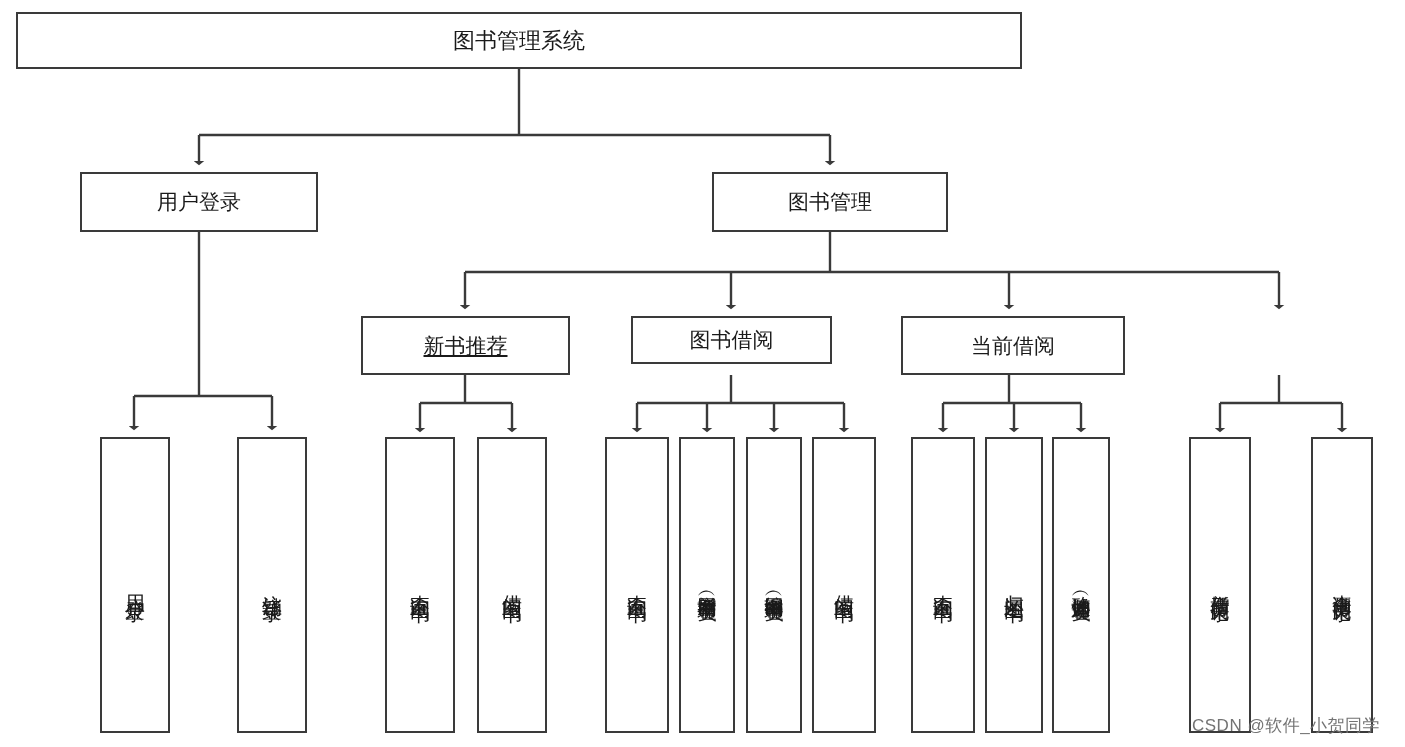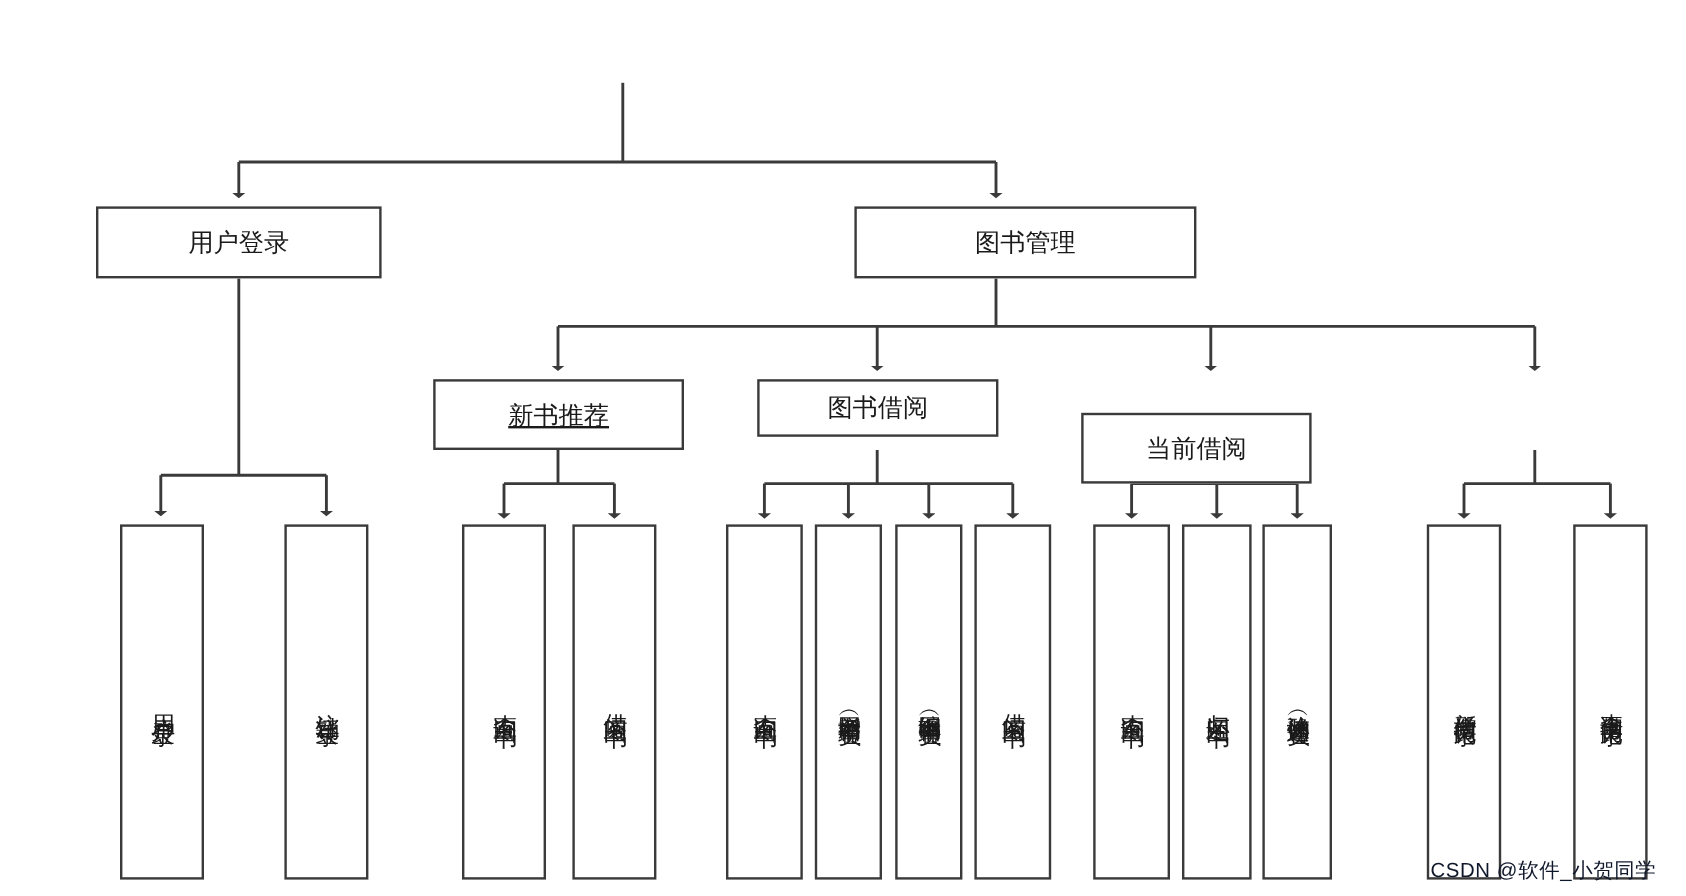--- a/index.html
+++ b/index.html
@@ -56,21 +56,21 @@
     white-space: nowrap;
   }
   .node.leaf > .leaf-label {
     writing-mode: vertical-rl;
     text-orientation: upright;
     display: block;
   }
   .watermark {
     position: absolute;
     font-size: 17px;
-    color: #0f172a;
+    color: #737373;
     white-space: nowrap;
     letter-spacing: 0.5px;
   }
 </style>
 </head>
 <body>
 
 <div id="canvas">
 
   <svg id="wires" viewBox="0 0 1405 747">
@@ -118,35 +118,38 @@
       <path d="M1014,403 L1014,430" marker-end="url(#arrow)"></path>
       <path d="M1081,403 L1081,430" marker-end="url(#arrow)"></path>
 
       <path d="M1279,375 L1279,403"></path>
       <path d="M1220,403 L1342,403"></path>
       <path d="M1220,403 L1220,430" marker-end="url(#arrow)"></path>
       <path d="M1342,403 L1342,430" marker-end="url(#arrow)"></path>
     </g>
   </svg>
 
+  <div class="node root" style="left:16px; top:12px; width:1006px; height:57px;">
+    <span>图书管理系统</span>
+  </div>
 
   <div class="node lvl2" style="left:80px; top:172px; width:238px; height:60px;">
     <span>用户登录</span>
   </div>
-  <div class="node lvl2" style="left:712px; top:172px; width:285px; height:60px;">
+  <div class="node lvl2" style="left:712px; top:172px; width:236px; height:60px;">
     <span>图书管理</span>
   </div>
 
   <div class="node lvl3" style="left:361px; top:316px; width:209px; height:59px;text-decoration:underline;">
     <span>新书推荐</span>
   </div>
   <div class="node lvl3" style="left:631px; top:316px; width:201px; height:48px;">
     <span>图书借阅</span>
   </div>
-  <div class="node lvl3" style="left:901px; top:316px; width:192px; height:59px;margin-top:28px;">
+  <div class="node lvl3" style="left:901px; top:316px; width:224px; height:59px;">
     <span>当前借阅</span>
   </div>
 
   <div class="node leaf" style="left:100px; top:437px; width:70px; height:296px;">
     <span class="leaf-label">用户登录</span>
   </div>
   <div class="node leaf" style="left:237px; top:437px; width:70px; height:296px;">
     <span class="leaf-label">注销登录</span>
   </div>
 

